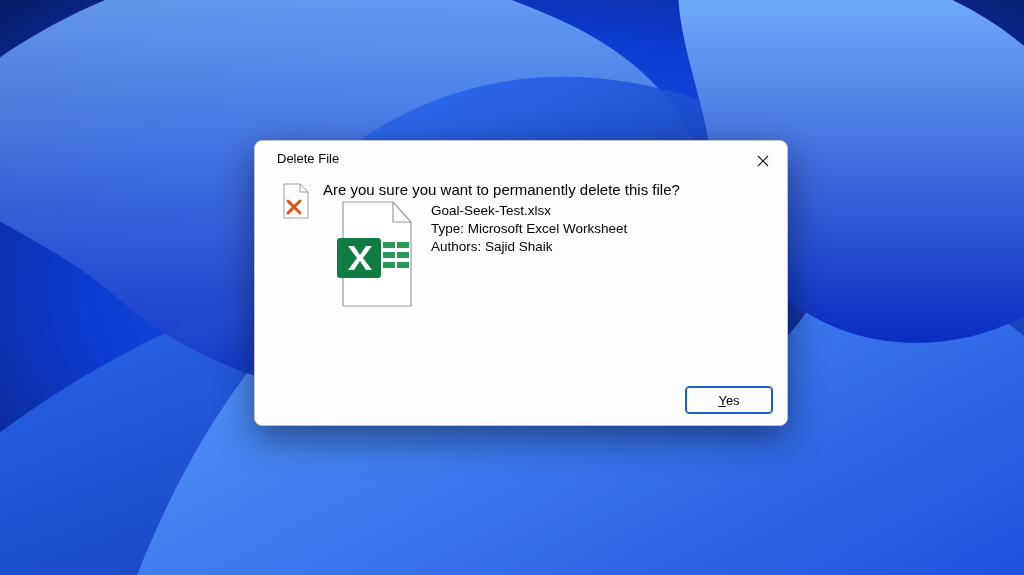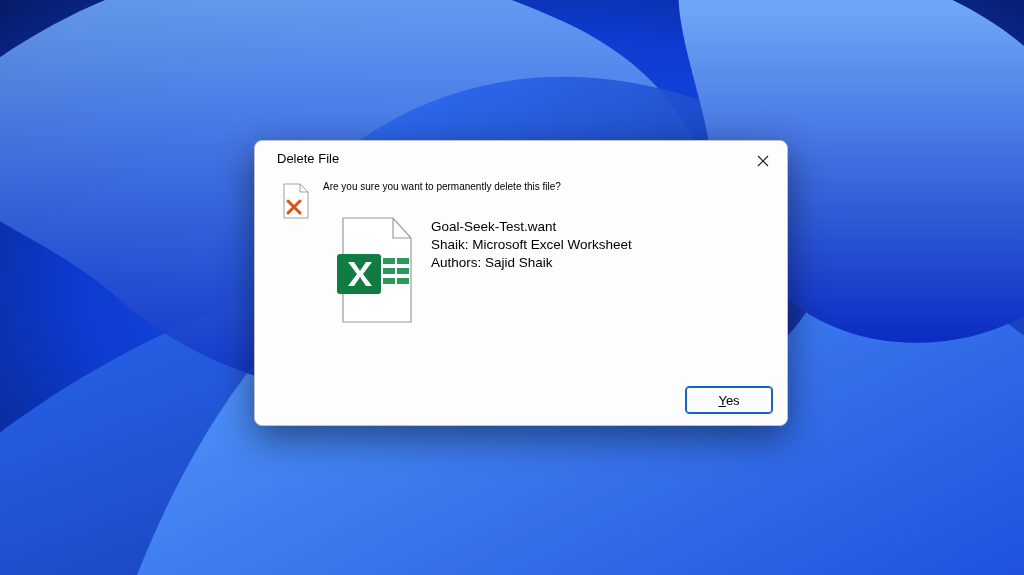--- a/index.html
+++ b/index.html
@@ -62,23 +62,23 @@
   }
   .warn-col {
     width: 42px;
     flex: none;
     padding-top: 2px;
   }
   .content-col {
     flex: 1;
   }
   .prompt-text {
-    font-size: 10px;
+    font-size: 15px;
     color: #000;
-    margin-bottom: 24px;
+    margin-bottom: 2px;
   }
   .file-row {
     display: flex;
     align-items: flex-start;
   }
   .file-icon-wrap {
     width: 108px;
     flex: none;
     display: flex;
     justify-content: center;
@@ -183,22 +183,22 @@
             <path d="M13 46 L22 58 L13 70 H19 L25 61 L31 70 H37 L28 58 L37 46 H31 L25 55 L19 46 Z" fill="#ffffff"></path>
             <rect x="48" y="42" width="12" height="6" fill="#2a995a"></rect>
             <rect x="62" y="42" width="12" height="6" fill="#2a995a"></rect>
             <rect x="48" y="52" width="12" height="6" fill="#2a995a"></rect>
             <rect x="62" y="52" width="12" height="6" fill="#2a995a"></rect>
             <rect x="48" y="62" width="12" height="6" fill="#2a995a"></rect>
             <rect x="62" y="62" width="12" height="6" fill="#2a995a"></rect>
           </svg>
         </div>
         <div class="file-meta">
-          <div>Goal-Seek-Test.want</div>
-          <div>Shaik: Microsoft Excel Worksheet</div>
+          <div>Goal-Seek-Test.xlsx</div>
+          <div>Type: Microsoft Excel Worksheet</div>
           <div>Authors: Sajid Shaik</div>
         </div>
       </div>
     </div>
   </div>
 
   <div class="button-row">
     <div class="btn default">
       <span><span class="mnemonic">Y</span><span>es</span></span>
     </div>

